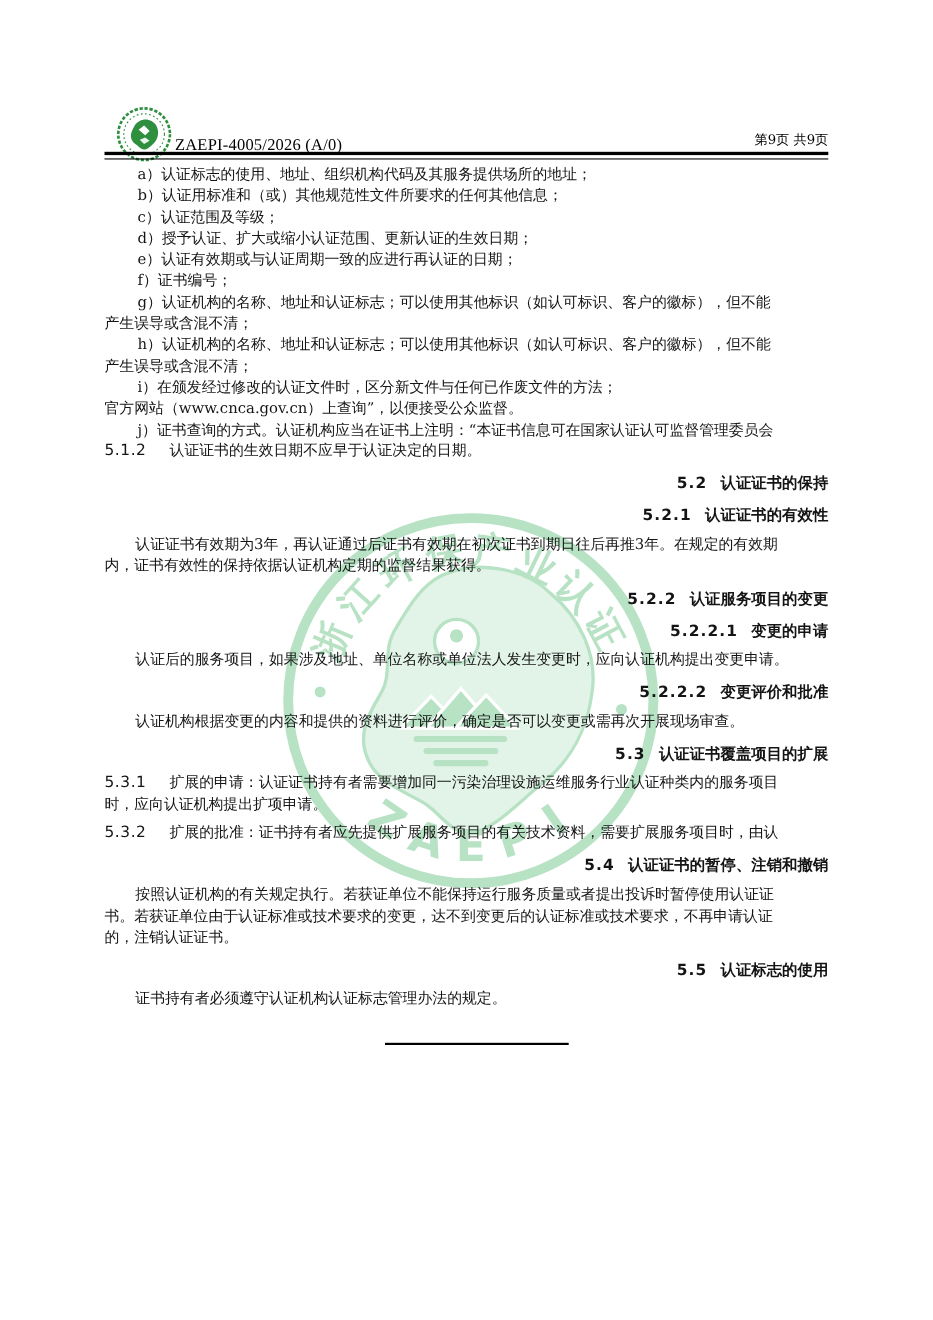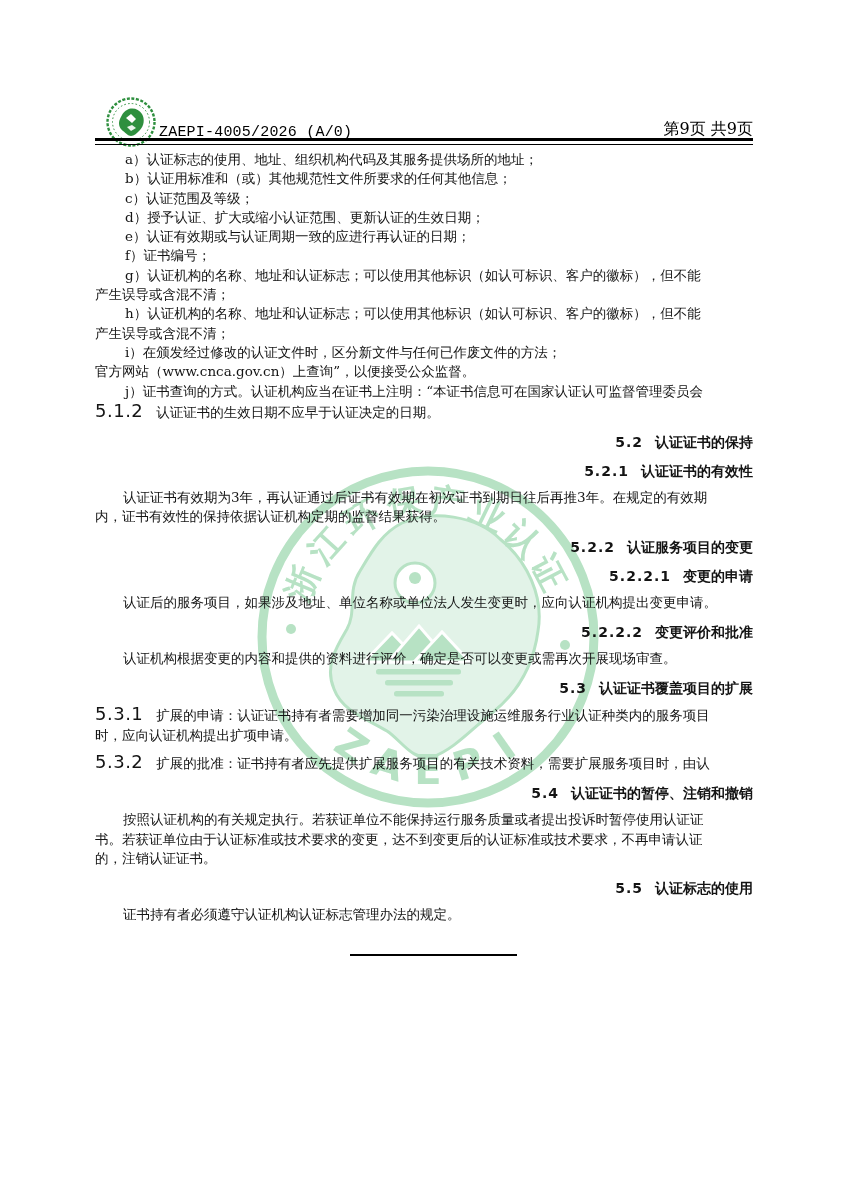--- a/index.html
+++ b/index.html
@@ -10,42 +10,42 @@
   }
   html,body{margin:0;padding:0;}
   body{
     width:848px;height:1200px;background:#ffffff;position:relative;overflow:hidden;
     font-family:"DejaVu Serif","Liberation Serif",serif;color:var(--ink);
   }
   .abs{position:absolute;}
 
   
   #org-logo{left:105px;top:96px;width:52px;height:52px;}
-  #doc-code{left:159px;top:124px;font-family:Liberation Mono, monospace;
+  #doc-code{left:159px;top:124px;font-family:Liberation Serif, serif;
     font-size:15px;letter-spacing:0.2px;color:#000;}
-  #page-number{right:95px;top:119px;font-size:16px;color:#000;}
+  #page-number{right:95px;top:119px;font-size:12px;color:#000;}
   .rule1{left:95px;top:138px;width:658px;height:2.5px;background:#000;}
   .rule2{left:95px;top:143.5px;width:658px;height:1.5px;background:#000;}
 
   
   #watermark{left:252px;top:461px;width:352px;height:352px;}
   #watermark text{fill:var(--wm);font-family:"DejaVu Sans","Liberation Sans",sans-serif;font-weight:bold;}
 
   
   #document-body{left:95px;top:150px;width:658px;}
   .line{font-size:13.5px;line-height:19.3px;text-align:justify;}
   .t-item{text-indent:30px;}
   .t-cont{}
   .t-para{text-indent:28px;margin-top:8px;}
   .t-numpara{margin-top:7px;}
   .t-numline{}
   .t-heading{margin-top:11px;font-family:"DejaVu Sans","Liberation Sans",sans-serif;
     font-weight:700;font-size:14px;line-height:18px;text-align:right;}
-  .num{font-family:"DejaVu Sans","Liberation Sans",sans-serif;font-size:18px;
-    margin-right:13px;letter-spacing:0.5px;}
+  .num{font-family:"DejaVu Sans","Liberation Sans",sans-serif;font-size:14px;
+    margin-right:21px;letter-spacing:0.5px;}
   .t-heading .num{font-size:14px;font-weight:700;margin-right:12px;letter-spacing:1px;}
 
   #end-divider{margin-top:30px;margin-left:255px;width:167px;height:2px;background:#000;}
 </style>
 </head>
 <body>
 
 <svg id="watermark" class="abs" viewBox="0 0 352 352" aria-hidden="true">
   <circle cx="176" cy="176" r="166" fill="none" stroke="#b7e2c4" stroke-width="9"></circle>
 

